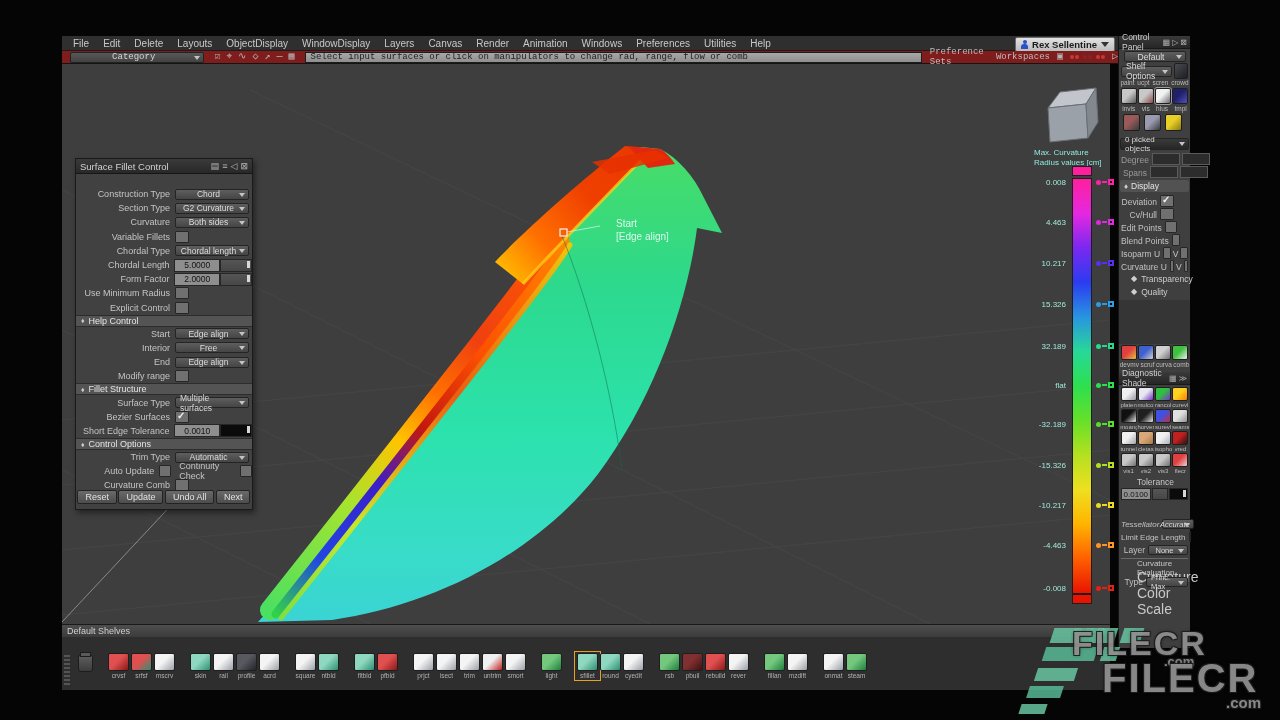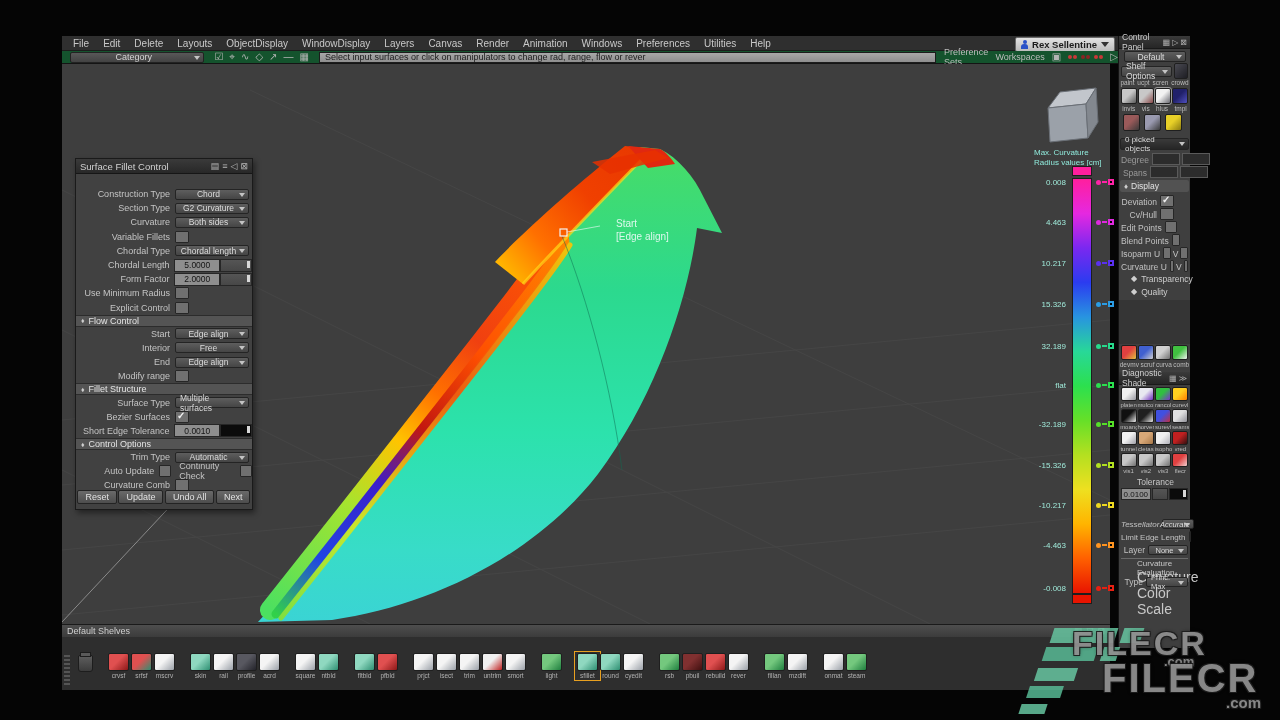--- a/index.html
+++ b/index.html
@@ -10,22 +10,22 @@
            display:flex;align-items:center;padding-left:4px;box-sizing:border-box;border-bottom:1px solid #1c1c1c;}
   .menu-item{color:#c9c9c9;font-size:10px;padding:0 7px;cursor:default;}
   #user-badge{position:absolute;right:3px;top:1px;height:13px;background:linear-gradient(#e2e2e2,#bdbdbd);
               border:1px solid #6a6a6a;border-radius:2px;display:flex;align-items:center;padding:0 5px;gap:4px;}
   #user-badge .person{width:7px;height:9px;position:relative;}
   #user-badge .person::before{content:"";position:absolute;left:2px;top:0;width:4px;height:4px;border-radius:50%;background:#2a52c8;}
   #user-badge .person::after{content:"";position:absolute;left:0;top:4px;width:7px;height:5px;border-radius:3px 3px 0 0;background:#2a52c8;}
   #user-badge span.uname{font-size:9.5px;color:#1c1c1c;font-weight:bold;}
   .caret-down{width:0;height:0;border-left:4px solid transparent;border-right:4px solid transparent;border-top:5px solid #333;}
   
-  #toolbar2{position:absolute;left:62px;top:51px;width:1056px;height:13px;background:#14532d;
-            display:flex;align-items:center;box-sizing:border-box;border-bottom:1px solid #141414;}
+  #toolbar2{position:absolute;left:62px;top:51px;width:1056px;height:13px;background:#7f1d1d;
+            display:flex;align-items:center;box-sizing:border-box;border-bottom:1px solid #141414;font-family:Liberation Mono, monospace;}
   #category-btn{width:148px;height:11px;margin-left:8px;background:linear-gradient(#585858,#424242);
                 border:1px solid #222;display:flex;align-items:center;justify-content:center;
                 color:#d5d5d5;font-size:9px;}
   #tb-icons{display:flex;align-items:center;gap:6px;margin-left:10px;}
   .tb-icon{color:#b5b5b5;font-size:10px;line-height:10px;}
   #status-box{margin-left:10px;width:688px;height:11px;background:linear-gradient(#a8a8a8,#8e8e8e);
               border:1px solid #1c1c1c;color:#1d1d1d;font-size:9px;display:flex;align-items:center;padding-left:5px;box-sizing:border-box;}
   #tb-right{display:flex;align-items:center;gap:7px;margin-left:8px;}
   .tb-right-label{color:#bdbdbd;font-size:9px;}
   .dotpair{display:flex;gap:1px;align-items:center;}
@@ -240,21 +240,21 @@
     <div id="category-btn" class="dd" style="width:148px;">Category</div>
     <div id="tb-icons">
         <span class="tb-icon">☑</span>
         <span class="tb-icon">⌖</span>
         <span class="tb-icon">∿</span>
         <span class="tb-icon">◇</span>
         <span class="tb-icon">↗</span>
         <span class="tb-icon">―</span>
         <span class="tb-icon">▦</span>
       </div>
-    <div id="status-box">Select input surfaces or click on manipulators to change rad, range, flow or rever</div>
+    <div id="status-box">Select input surfaces or click on manipulators to change rad, range, flow or comb</div>
     <div id="tb-right">
       <span class="tb-right-label">Preference Sets</span>
       <span class="tb-right-label">Workspaces</span>
       <span class="tb-icon">▣</span>
       <span id="tb-dots" style="display:flex;gap:4px;">
           <span class="dotpair">
             <span class="dot" style="background: rgb(200, 56, 56);"></span>
             <span class="dot" style="background: rgb(200, 56, 56);"></span>
           </span>
           <span class="dotpair">
@@ -394,21 +394,21 @@
         <div class="fp-row">
           <span class="fp-label">Use Minimum Radius</span>
           <span class="cb"></span>
         </div>
         <div class="fp-row">
           <span class="fp-label">Explicit Control</span>
           <span class="cb"></span>
         </div>
         <div class="fp-sec">
           <span class="diam">♦</span>
-          <span>Flow Control</span>
+          <span>Help Control</span>
         </div>
         <div class="fp-row">
           <span class="fp-label">Start</span>
           <div class="dd w72">Edge align</div>
         </div>
         <div class="fp-row">
           <span class="fp-label">Interior</span>
           <div class="dd w72">Free</div>
         </div>
         <div class="fp-row">

